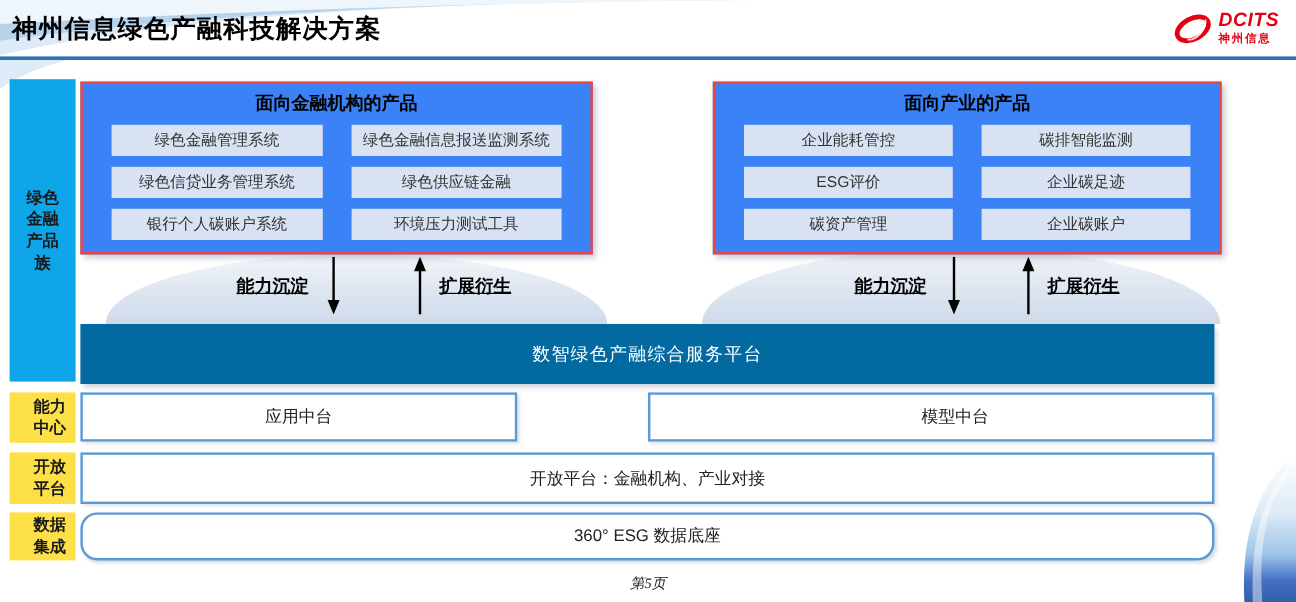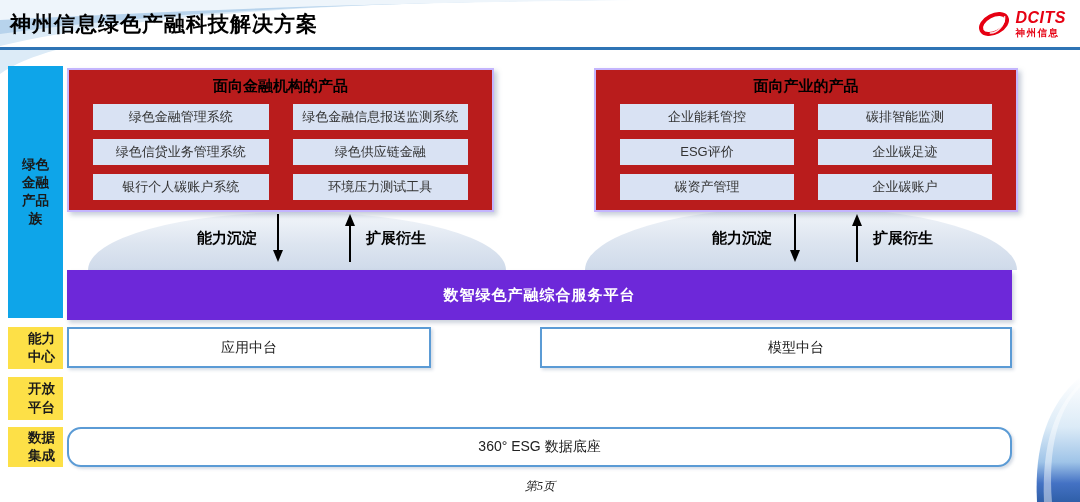--- a/index.html
+++ b/index.html
@@ -26,48 +26,48 @@
     white-space:pre-line; line-height:1.35;
   }
   .side-blue  { background:#0ea5e9; }
   .side-peach { background:#fde047;padding-left:12px; }
   #side-family { top:66px; height:252px; }
   #side-cap    { top:327px; height:42px; }
   #side-open   { top:377px; height:43px; }
   #side-data   { top:427px; height:40px; }
   
   .product-box {
-    position:absolute; top:68px; height:144px; background:#b91c1c;
-    border:2px solid #c4b5fd; box-shadow:3px 3px 5px rgba(90,110,140,0.35);
+    position:absolute; top:68px; height:144px; background:#3b82f6;
+    border:2px solid #ef4444; box-shadow:3px 3px 5px rgba(90,110,140,0.35);
     z-index:2;
   }
   #finance-box  { left:67px;  width:427px; }
   #industry-box { left:594px; width:424px; }
   .box-title { text-align:center; font-weight:bold; font-size:15px; color:#000; margin-top:7px; }
   .chip-grid {
     display:grid; grid-template-columns:1fr 1fr; column-gap:24px; row-gap:9px;
     padding:8px 24px 14px 24px;
   }
   .chip {
     background:#D9E2F3; height:26px; display:flex; align-items:center; justify-content:center;
     font-size:13px; color:#333;
   }
   
   .dome {
     position:absolute; border-radius:50% 50% 0 0 / 100% 100% 0 0;
     background:linear-gradient(180deg,#f3f6fa 0%,#dde5f0 55%,#cfdaea 100%); z-index:1;
   }
   #dome-left  { left:88px;  top:212px; width:418px; height:58px; }
   #dome-right { left:585px; top:207px; width:432px; height:63px; }
-  .flow-label { position:absolute; top:229px; font-size:15px; font-weight:bold; color:#000; z-index:2; }
+  .flow-label { position:absolute; top:229px; font-size:15px; font-weight:bold; color:#000; z-index:2;text-decoration:underline; }
   .flow-arrow { position:absolute; top:214px; z-index:2; }
   
   .platform-bar {
-    position:absolute; left:67px; top:270px; width:945px; height:50px; background:#6d28d9;
-    color:#fff; font-weight:bold; font-size:15px; display:flex; align-items:center; justify-content:center;
+    position:absolute; left:67px; top:270px; width:945px; height:50px; background:#0369a1;
+    color:#fff; font-weight:normal; font-size:15px; display:flex; align-items:center; justify-content:center;
     letter-spacing:1px; z-index:2; box-shadow:2px 3px 4px rgba(90,110,140,0.3);
   }
   .white-bar {
     position:absolute; background:#fff; border:2px solid #5B9BD5;
     display:flex; align-items:center; justify-content:center; font-size:14px; color:#222;
     box-shadow:2px 2px 3px rgba(120,140,170,0.3); z-index:2;
   }
   #app-bar   { left:67px;  top:327px; width:364px; height:41px; }
   #model-bar { left:540px; top:327px; width:472px; height:41px;padding-left:40px; }
   #openp-bar { left:67px;  top:377px; width:945px; height:43px; }
@@ -164,20 +164,21 @@
   <svg class="flow-arrow" style="left:851px;" width="12" height="48" viewBox="0 0 12 48">
     <line x1="6" y1="48" x2="6" y2="10" stroke="#000" stroke-width="2"></line>
     <polygon points="1,12 11,12 6,0" fill="#000"></polygon>
   </svg>
   <div class="flow-label" style="left:873px;">扩展衍生</div>
 
   <div class="platform-bar">数智绿色产融综合服务平台</div>
 
   <div id="app-bar" class="white-bar">应用中台</div>
   <div id="model-bar" class="white-bar">模型中台</div>
+  <div id="openp-bar" class="white-bar">开放平台：金融机构、产业对接</div>
   <div id="data-bar" class="white-bar">360° ESG 数据底座</div>
 
   <div class="footer-page">第5页</div>
 
   <svg class="corner-swoosh" width="62" height="125" viewBox="0 0 62 125">
     <defs>
       <linearGradient id="cswoosh" x1="0" y1="0" x2="0" y2="1">
         <stop offset="0%" stop-color="#ffffff"></stop>
         <stop offset="40%" stop-color="#dcebf7"></stop>
         <stop offset="68%" stop-color="#9fc4e8"></stop>

